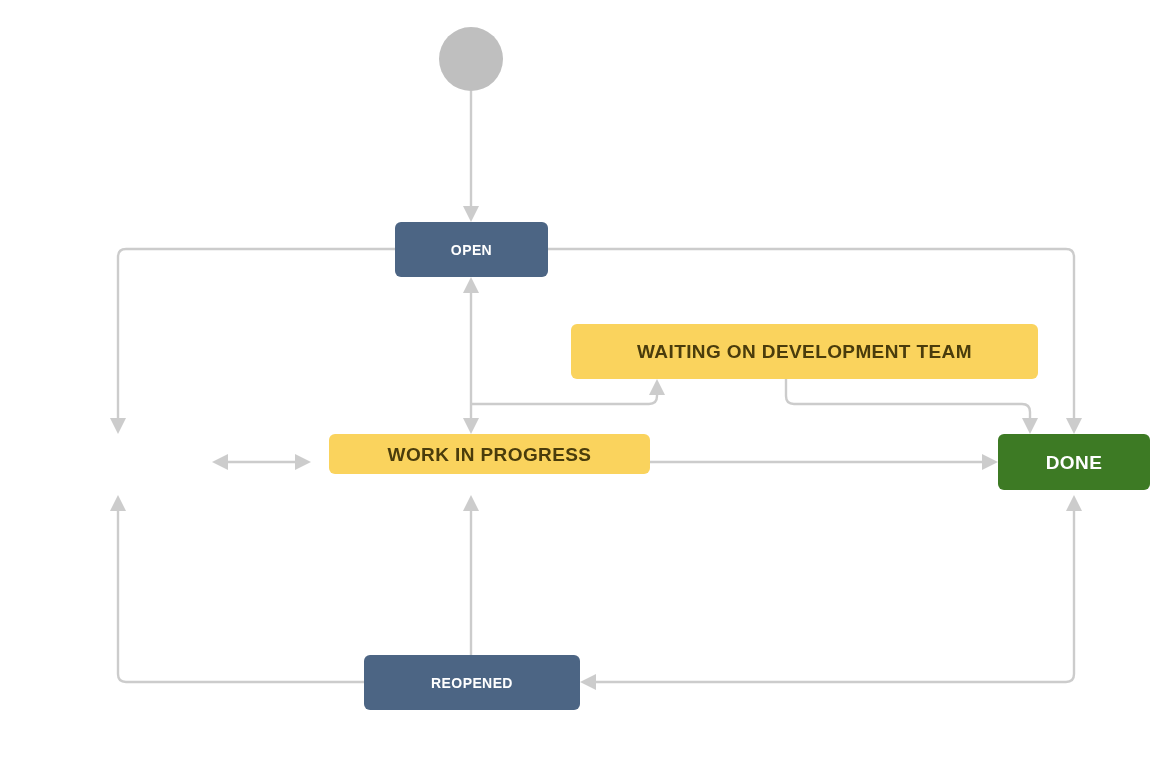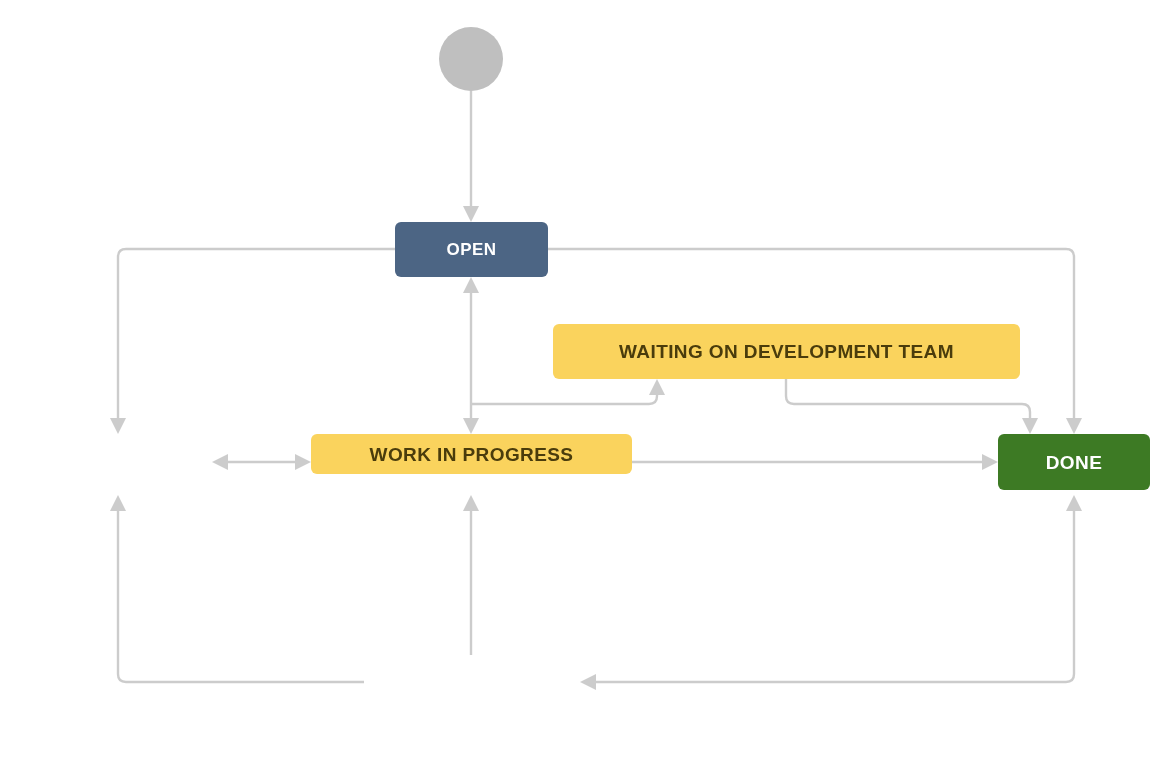--- a/index.html
+++ b/index.html
@@ -39,26 +39,27 @@
     text-align: center;
     user-select: none;
   }
   .node-label {
     display: block;
     line-height: 1;
   }
   .node-blue {
     background: #4c6584;
     color: #ffffff;
-    font-size: 17px;
+    font-size: 14px;
   }
   .node-yellow {
     background: #fad35d;
     color: #4a3c0c;
     font-size: 19px;
+    margin-left: 18px;
   }
   .node-green {
     background: #3d7a24;
     color: #ffffff;
     font-size: 19px;
   }
   .start-node {
     position: absolute;
     border-radius: 50%;
     background: #bfbfbf;
@@ -150,14 +151,17 @@
 
 
   <div class="node node-yellow" style="left:311px; top:434px; width:321px; height:40px;">
     <span class="node-label">WORK IN PROGRESS</span>
   </div>
 
   <div class="node node-green" style="left:998px; top:434px; width:152px; height:56px;">
     <span class="node-label">DONE</span>
   </div>
 
+  <div class="node node-blue" style="left:364px; top:655px; width:216px; height:55px;">
+    <span class="node-label">REOPENED</span>
+  </div>
 
 </div>
 
 </body></html>

